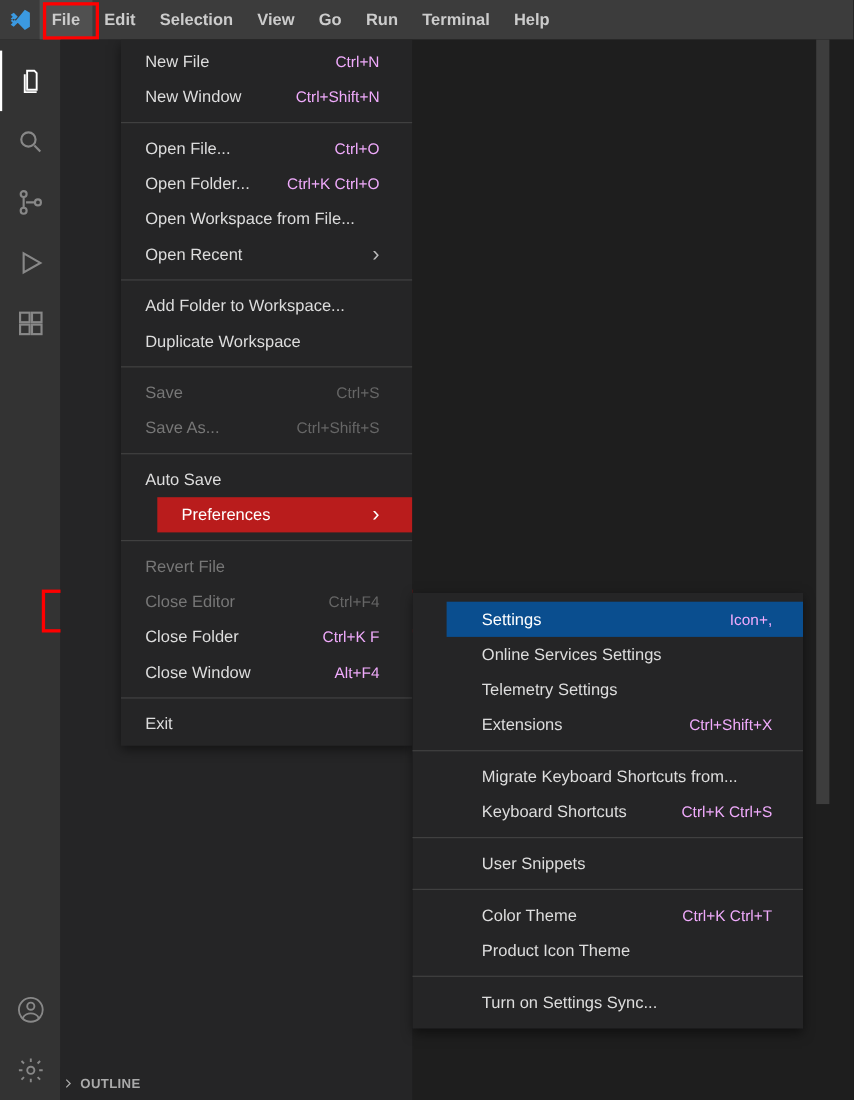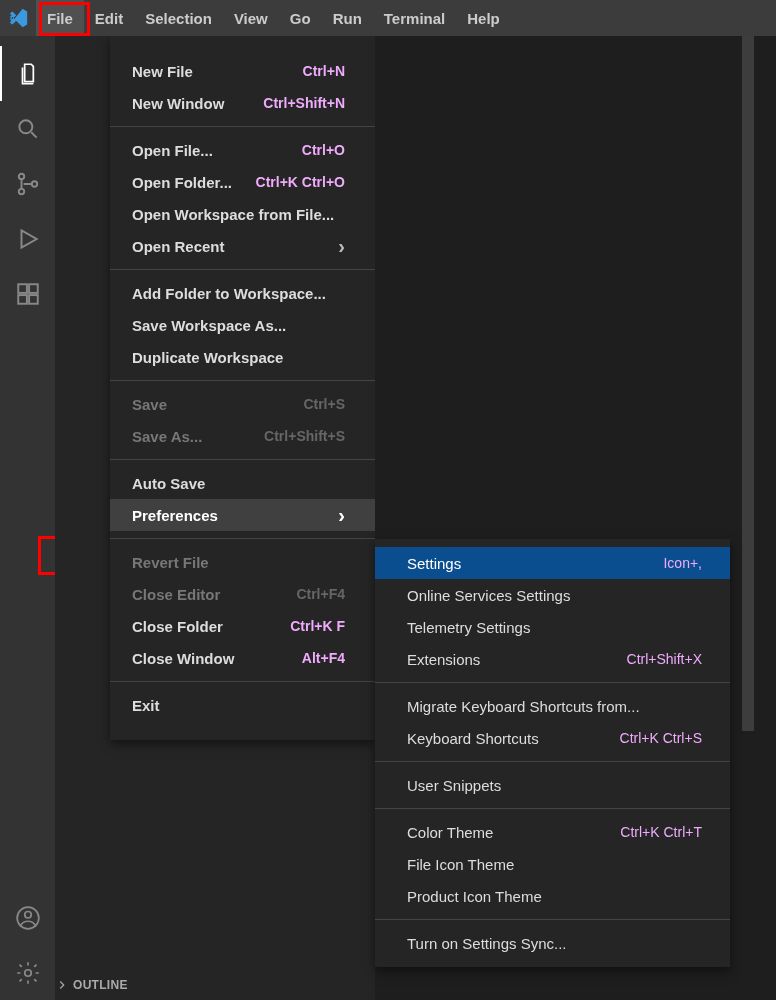--- a/index.html
+++ b/index.html
@@ -12,33 +12,33 @@
   .hl-red { border:3px solid #f00; position:absolute; pointer-events:none; }
 
   .body-row { display:flex; height:calc(100% - 36px); }
   .activitybar { width:55px; background:#333; display:flex; flex-direction:column; align-items:center; padding-top:10px; }
   .act-icon { width:55px; height:55px; display:flex; align-items:center; justify-content:center; color:#888; }
   .act-icon.on { color:#fff; border-left:2px solid #fff; }
   .activitybar .spacer { flex:1; }
 
   .sidepanel { width:320px; background:#252526; position:relative; overflow:hidden; }
 
-  .dropdown { position:absolute; left:55px; right:0; top:0; background:#252526; box-shadow:0 4px 10px rgba(0,0,0,.5); padding:19px 0;font-weight:bold; }
+  .dropdown { position:absolute; left:55px; right:0; top:0; background:#252526; box-shadow:0 4px 10px rgba(0,0,0,.5); padding:4px 0; }
   .drop-item { display:flex; align-items:center; justify-content:space-between; height:32px; padding:0 30px 0 22px; font-size:15px; color:#ddd; position:relative; }
   .drop-item.disabled { color:#777;text-align:right; }
-  .drop-item.hover { background:#404040; color:#fff; }
+  .drop-item.hover { background:#b91c1c; color:#fff;margin-left:33px; }
   .drop-sep { height:1px; background:#444; margin:7px 0; }
   .chev { font-size:13px; color:#bbb; }
   .drop-item.hover .chev { color:#fff; }
   .kb { font-size:14px; color:#f0abfc; }
   .drop-item.disabled .kb { color:#666; }
 
   .editor { flex:1; background:#1e1e1e; position:relative; }
   .submenu { position:absolute; left:0; top:503px; width:355px; background:#252526; box-shadow:0 4px 10px rgba(0,0,0,.5); padding:8px 0; z-index:5; }
-  .sub-item { display:flex; align-items:center; justify-content:space-between; height:32px; padding:0 28px 0 32px; font-size:15px; color:#ddd; }
+  .sub-item { display:flex; align-items:center; justify-content:space-between; height:32px; padding:0 28px 0 32px; font-size:15px; color:#ddd;margin-left:31px; }
   .sub-item.hover { background:#0a4e8f; color:#fff; }
   .sub-sep { height:1px; background:#444; margin:7px 0; }
 
   .outline-hdr { position:absolute; bottom:0; left:0; right:0; height:30px; background:#252526; display:flex; align-items:center; padding-left:0; color:#aaa; font-size:12px; font-weight:700; letter-spacing:.3px; }
   .outline-hdr svg { margin-right:4px; }
 
   .scrollbar { position:absolute; top:0; left:367px; width:12px; height:695px; background:rgba(120,120,120,.35); z-index:3; }
 </style>
 </head>
 <body>
@@ -139,23 +139,20 @@
         </div>
         <div class="drop-item">
           <span>Open Recent</span>
           <span class="chev" style="font-size: 20px;">›</span>
         </div>
         <div class="drop-sep"></div>
         <div class="drop-item">
           <span>Add Folder to Workspace...</span>
         </div>
         <div class="drop-item">
-          <span>Save Workspace As...</span>
-        </div>
-        <div class="drop-item">
           <span>Duplicate Workspace</span>
         </div>
         <div class="drop-sep"></div>
         <div class="drop-item disabled">
           <span>Save</span>
           <span class="kb">Ctrl+S</span>
         </div>
         <div class="drop-item disabled">
           <span>Save As...</span>
           <span class="kb">Ctrl+Shift+S</span>
@@ -225,23 +222,20 @@
         <div class="sub-sep"></div>
         <div class="sub-item">
           <span>User Snippets</span>
         </div>
         <div class="sub-sep"></div>
         <div class="sub-item">
           <span>Color Theme</span>
           <span class="kb">Ctrl+K Ctrl+T</span>
         </div>
         <div class="sub-item">
-          <span>File Icon Theme</span>
-        </div>
-        <div class="sub-item">
           <span>Product Icon Theme</span>
         </div>
         <div class="sub-sep"></div>
         <div class="sub-item">
           <span>Turn on Settings Sync...</span>
         </div>
       </div>
   </div>
 </div>
 

